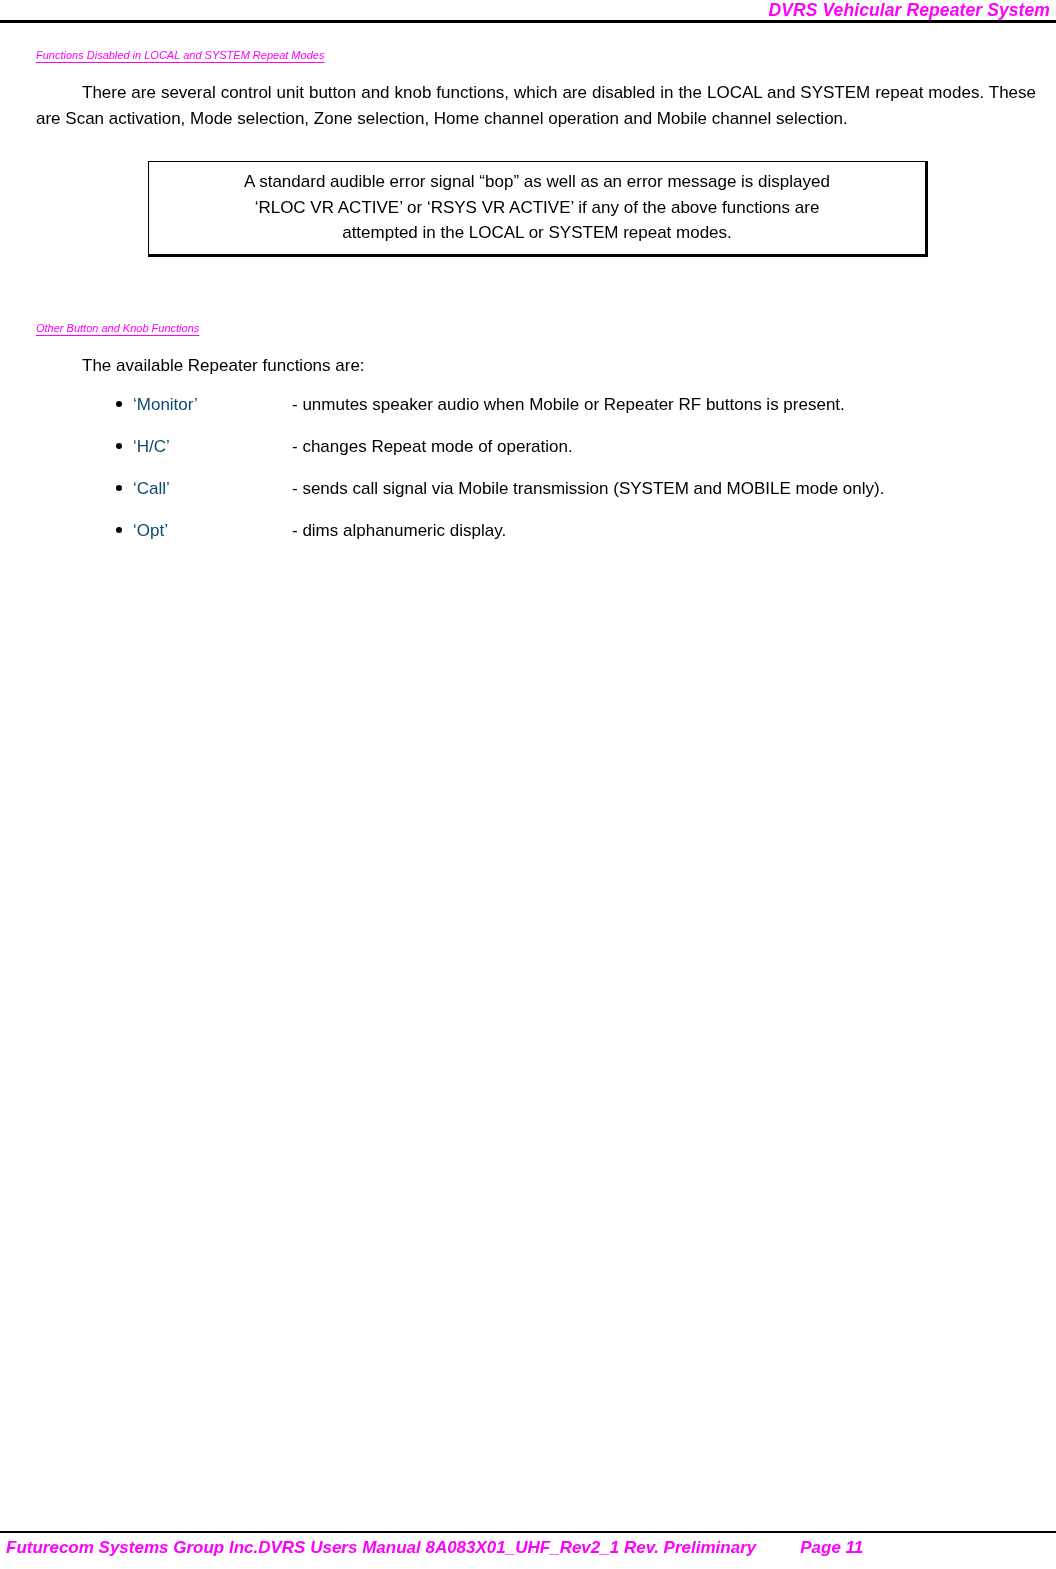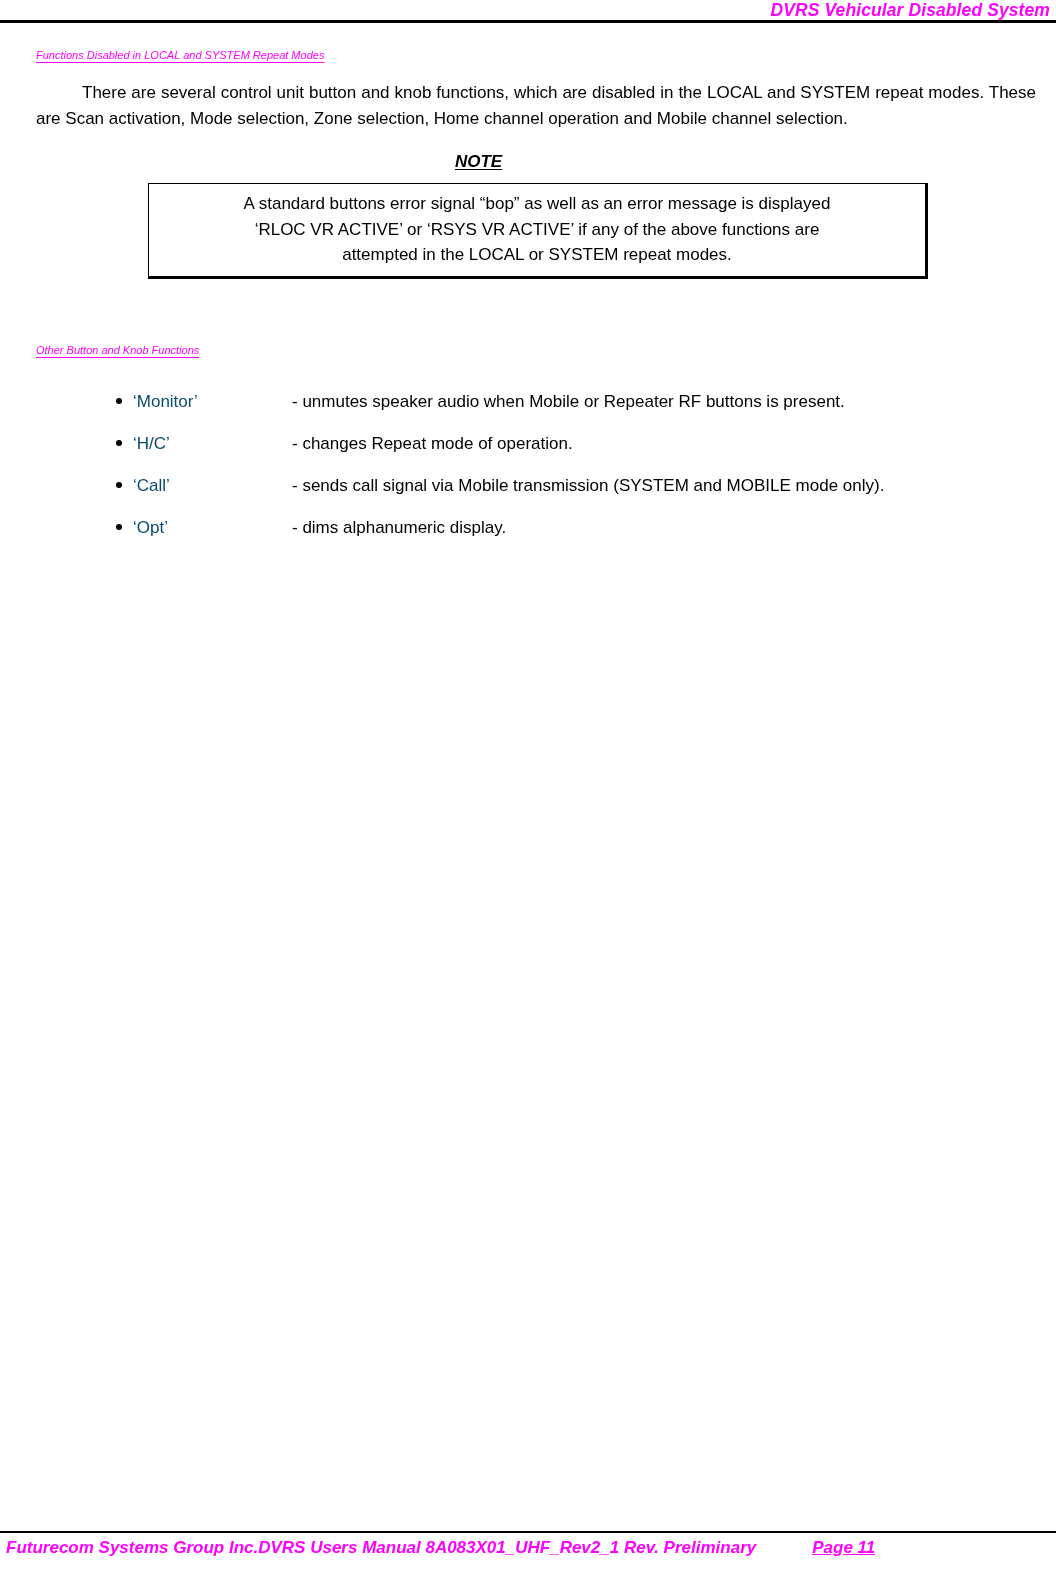--- a/index.html
+++ b/index.html
@@ -181,67 +181,64 @@
     font-size: 17px;
     font-weight: bold;
     font-style: italic;
     color: #FF00FF;
     line-height: 24px;
     white-space: nowrap;
   }
   .footer-main { display: inline; }
   .footer-page {
     display: inline;
-    margin-left: 56px;
-    text-decoration: underline;
+    margin-left: 44px;
   }
 </style>
 </head>
 <body>
 
 <div class="page">
 
   <div class="page-header">
-    <div class="header-title">DVRS Vehicular Disabled System</div>
+    <div class="header-title">DVRS Vehicular Repeater System</div>
   </div>
   <div class="header-rule"></div>
 
   <div class="content">
 
     <div class="section-heading">
       <span>Functions Disabled in LOCAL and SYSTEM Repeat Modes</span>
     </div>
 
     <div class="spacer-14"></div>
 
     <p class="body-par indent">There are several control unit button and knob functions, which are disabled in the LOCAL and SYSTEM repeat modes.  These are Scan activation, Mode selection, Zone selection, Home channel operation and Mobile channel selection.</p>
 
     <div class="spacer-20"></div>
 
-    <div class="note-title-wrap">
-      <div class="note-title">NOTE</div>
-    </div>
 
     <div class="spacer-10"></div>
 
     <div class="note-box">
-      <div class="note-line">A standard buttons error signal “bop” as well as an error message is displayed</div>
+      <div class="note-line">A standard audible error signal “bop” as well as an error message is displayed</div>
       <div class="note-line">‘RLOC VR ACTIVE’ or ‘RSYS VR ACTIVE’ if any of the above functions are</div>
       <div class="note-line">attempted in the LOCAL or SYSTEM repeat modes.</div>
     </div>
 
     <div class="spacer-40"></div>
     <div class="spacer-20"></div>
 
     <div class="section-heading">
       <span>Other Button and Knob Functions</span>
     </div>
 
     <div class="spacer-14"></div>
 
+    <p class="body-par nojustify indent">The available Repeater functions are:</p>
 
     <div class="spacer-14"></div>
 
     <ul class="bullet-list">
       <li class="bullet-row">
         <span class="bullet-dot"></span>
         <span class="bullet-label">‘Monitor’</span>
         <span class="bullet-desc">- unmutes speaker audio when Mobile or Repeater RF buttons is present.</span>
       </li>
       <li class="bullet-row">

